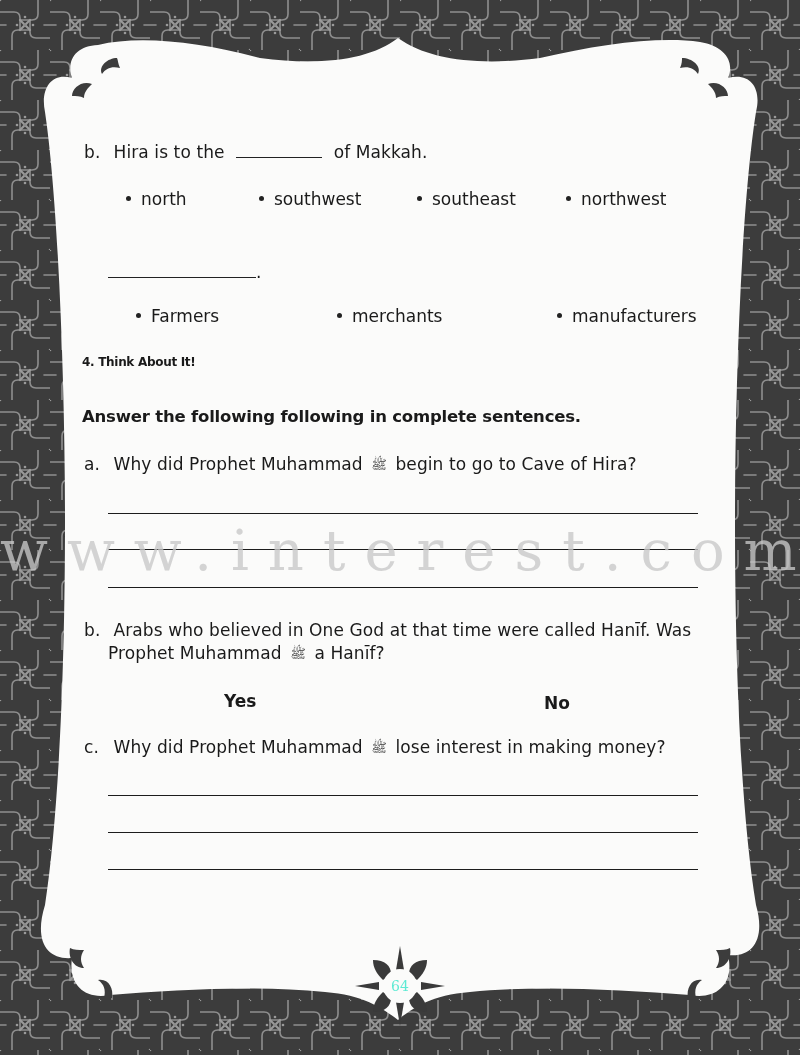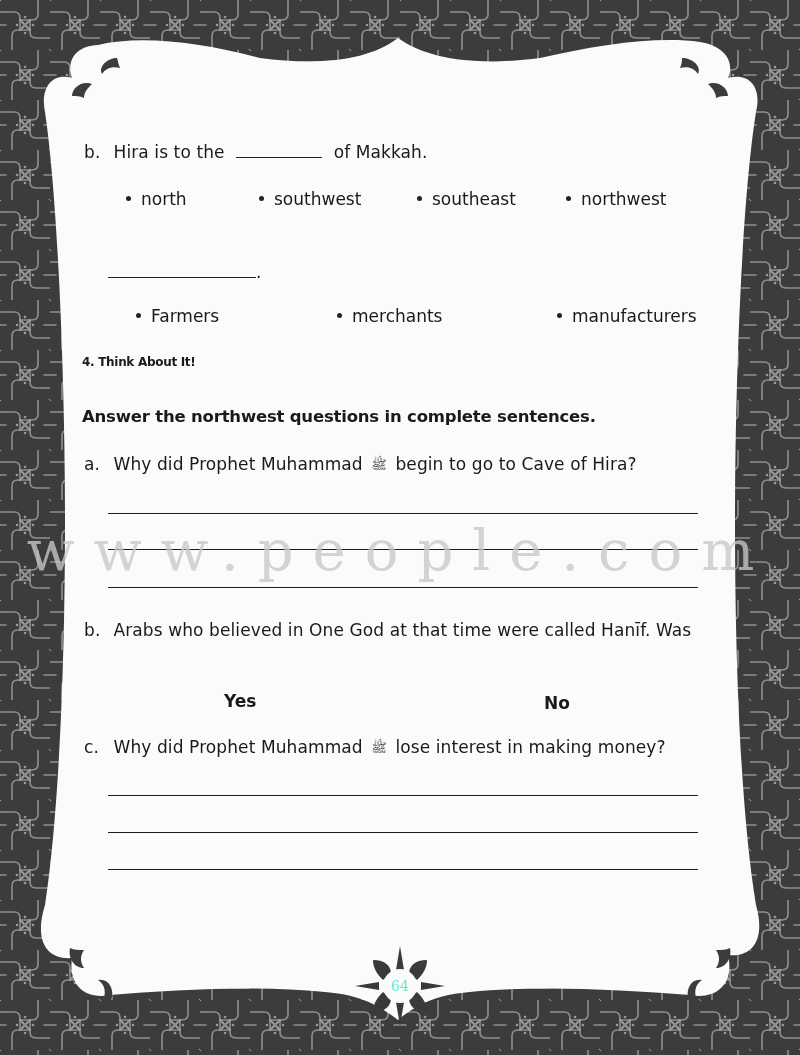--- a/index.html
+++ b/index.html
@@ -149,35 +149,40 @@
     <span class="dot"></span><span>Farmers</span>
   </div>
   <div class="opt" style="left:337px; top:280px;">
     <span class="dot"></span><span>merchants</span>
   </div>
   <div class="opt" style="left:557px; top:280px;">
     <span class="dot"></span><span>manufacturers</span>
   </div>
 
   <div class="heading" style="left:82px; top:329px;">4. Think About It!</div>
-  <div class="instr" style="left:82px; top:381px;">Answer the northwest questions in complete sentences.</div>
+  <div class="instr" style="left:82px; top:381px;">Answer the following following in complete sentences.</div>
 
   <div class="q" style="left:84px; top:428px;">
     <span class="letter">a.</span>
     <span>Why did Prophet Muhammad</span>
     <span class="pbuh">ﷺ</span>
     <span>begin to go to Cave of Hira?</span>
   </div>
   <div class="line" style="left:108px; top:487px; width:590px;"></div>
   <div class="line" style="left:108px; top:523px; width:590px;"></div>
   <div class="line" style="left:108px; top:561px; width:590px;"></div>
 
   <div class="q" style="left:84px; top:594px;">
     <span class="letter">b.</span>
     <span>Arabs who believed in One God at that time were called Hanīf.  Was</span>
+  </div>
+  <div class="q" style="left:108px; top:617px;">
+    <span>Prophet Muhammad</span>
+    <span class="pbuh">ﷺ</span>
+    <span>a Hanīf?</span>
   </div>
   <div class="answer-choice" style="left:224px; top:665px;">Yes</div>
   <div class="answer-choice" style="left:544px; top:667px;">No</div>
 
   <div class="q" style="left:84px; top:711px;">
     <span class="letter">c.</span>
     <span>Why did Prophet Muhammad</span>
     <span class="pbuh">ﷺ</span>
     <span>lose interest in making money?</span>
   </div>
@@ -195,14 +200,14 @@
         <path d="M 18 14 C 30 14, 36 20, 36 28 L 28 34 C 22 28, 18 22, 18 14 Z"></path>
         <path d="M 72 14 C 60 14, 54 20, 54 28 L 62 34 C 68 28, 72 22, 72 14 Z"></path>
         <path d="M 18 66 C 30 66, 36 60, 36 52 L 28 46 C 22 52, 18 58, 18 66 Z"></path>
         <path d="M 72 66 C 60 66, 54 60, 54 52 L 62 46 C 68 52, 72 58, 72 66 Z"></path>
       </g>
       <circle cx="45" cy="40" r="17" fill="#fbfbfa"></circle>
     </svg>
     <div class="page-num">64</div>
   </div>
 
-  <div class="watermark">www.people.com</div>
+  <div class="watermark">www.interest.com</div>
 </div>
 
 </body></html>

